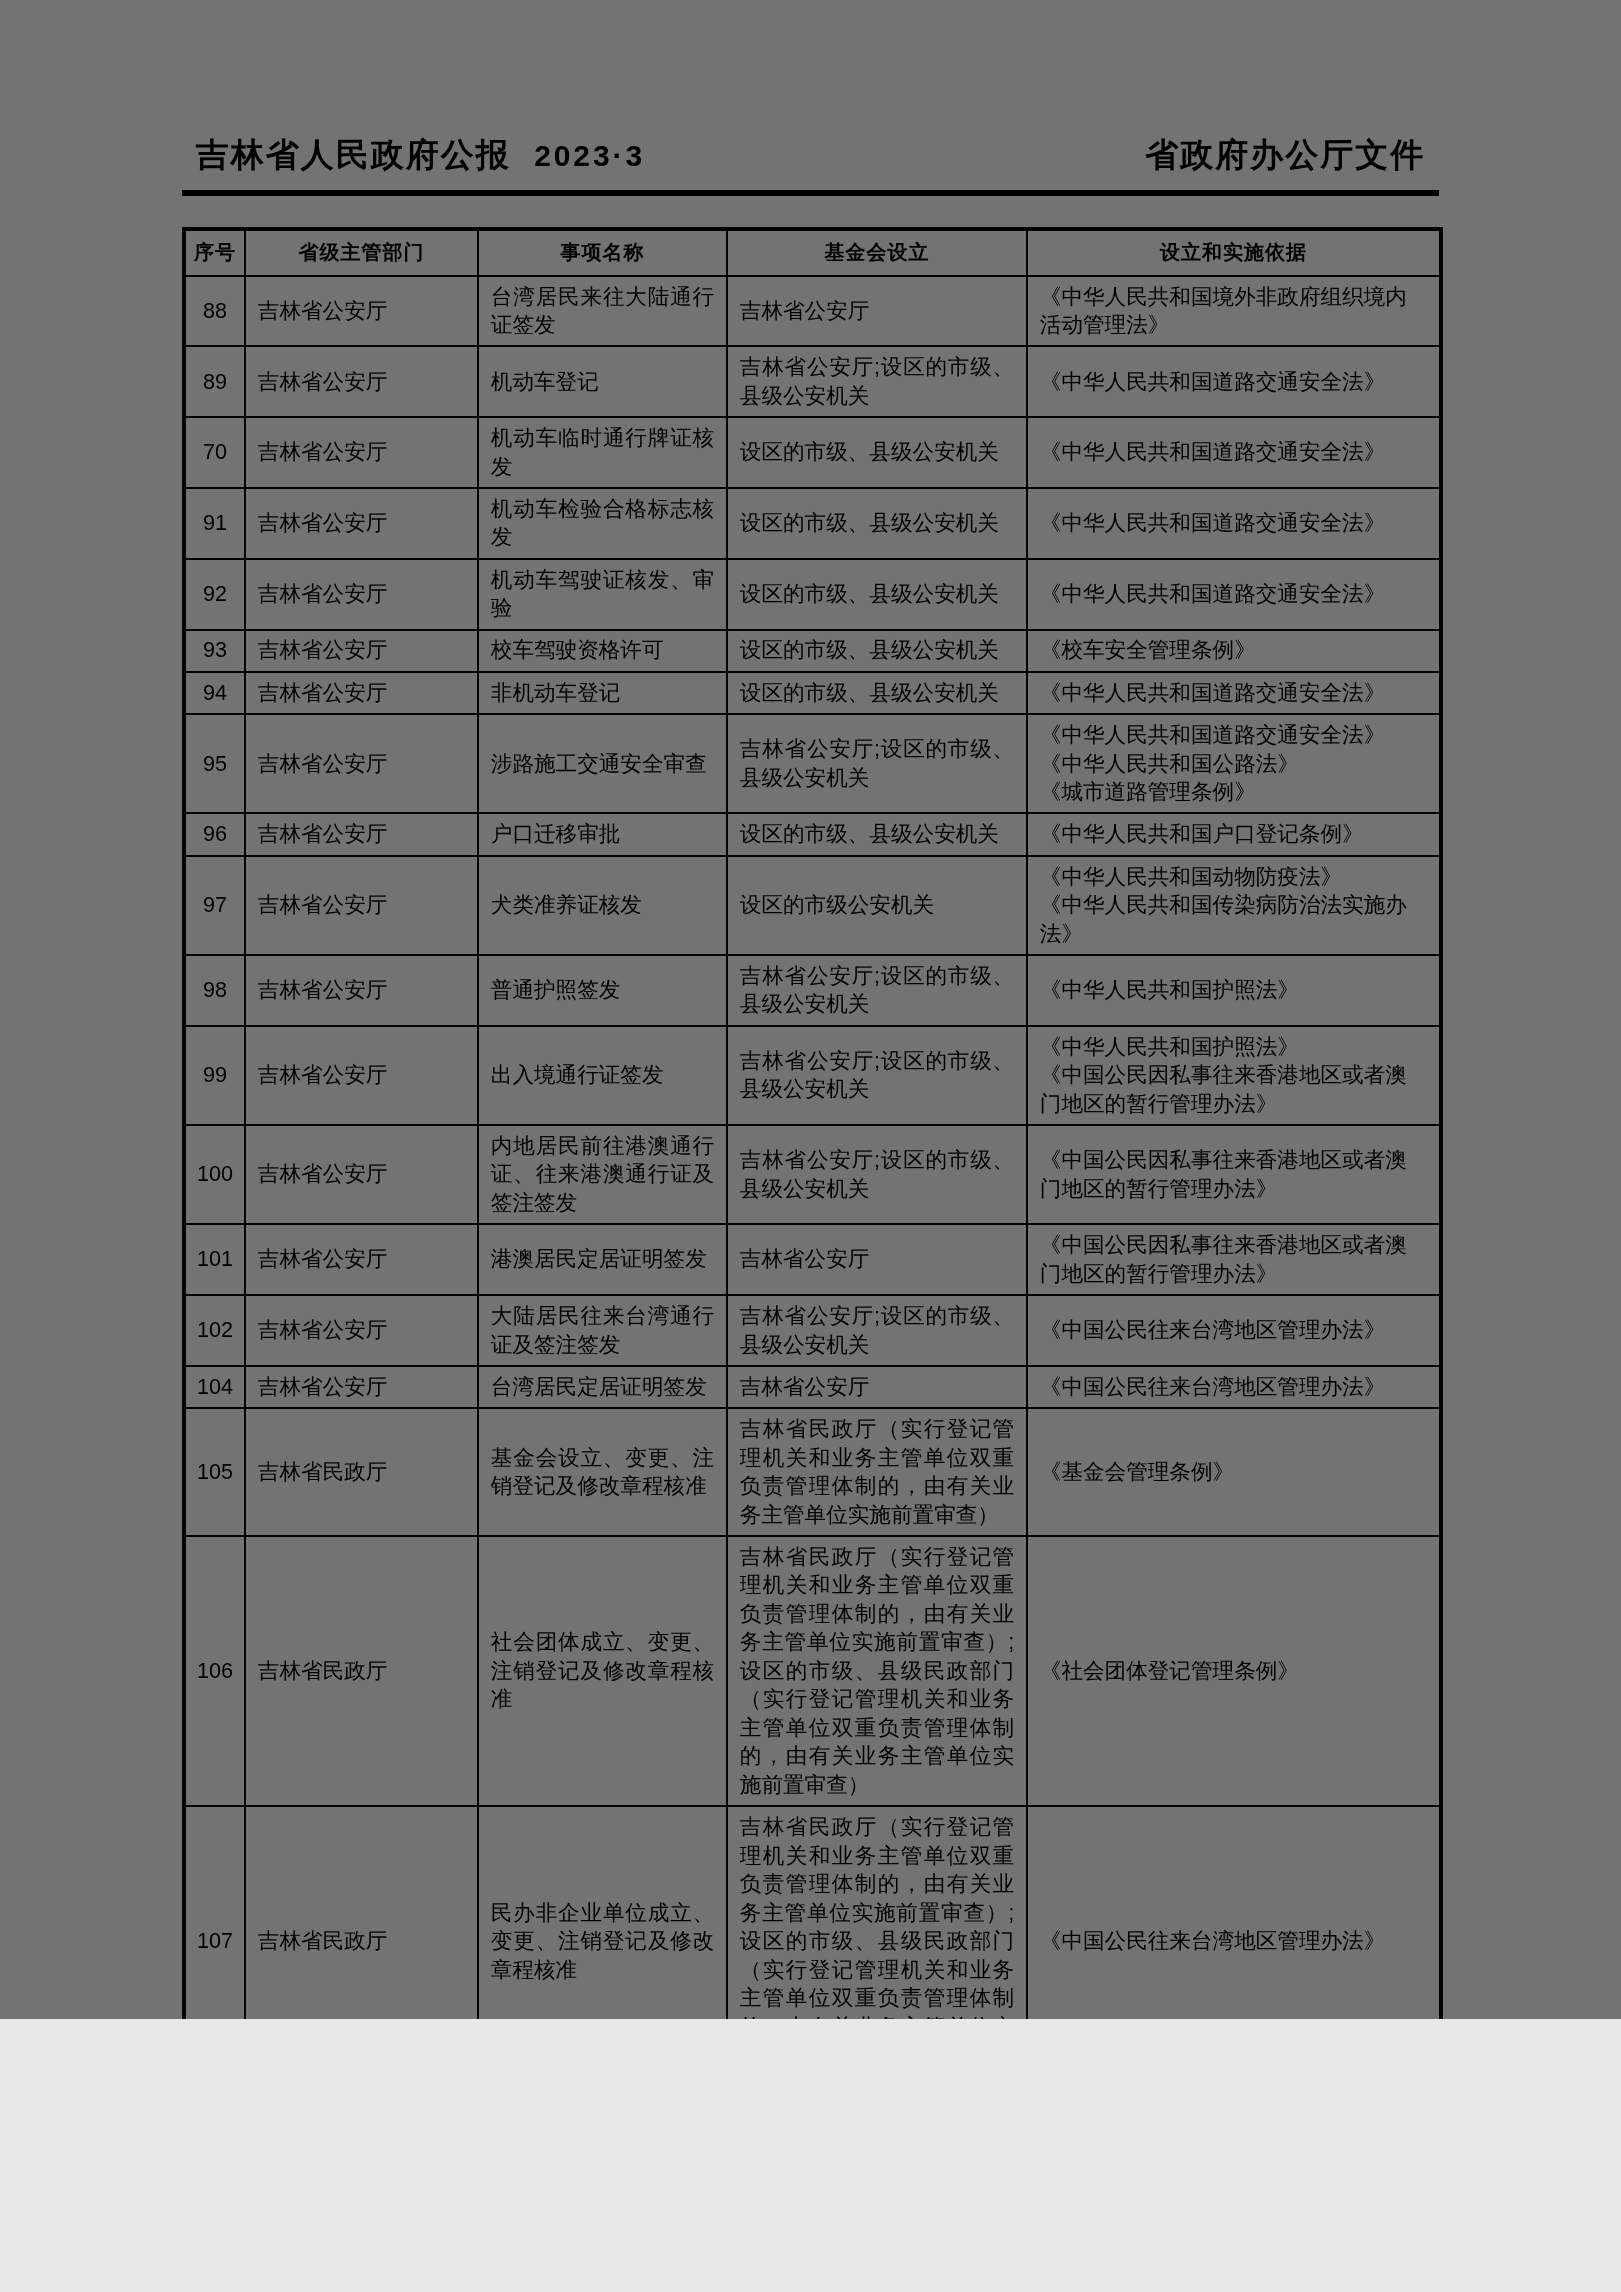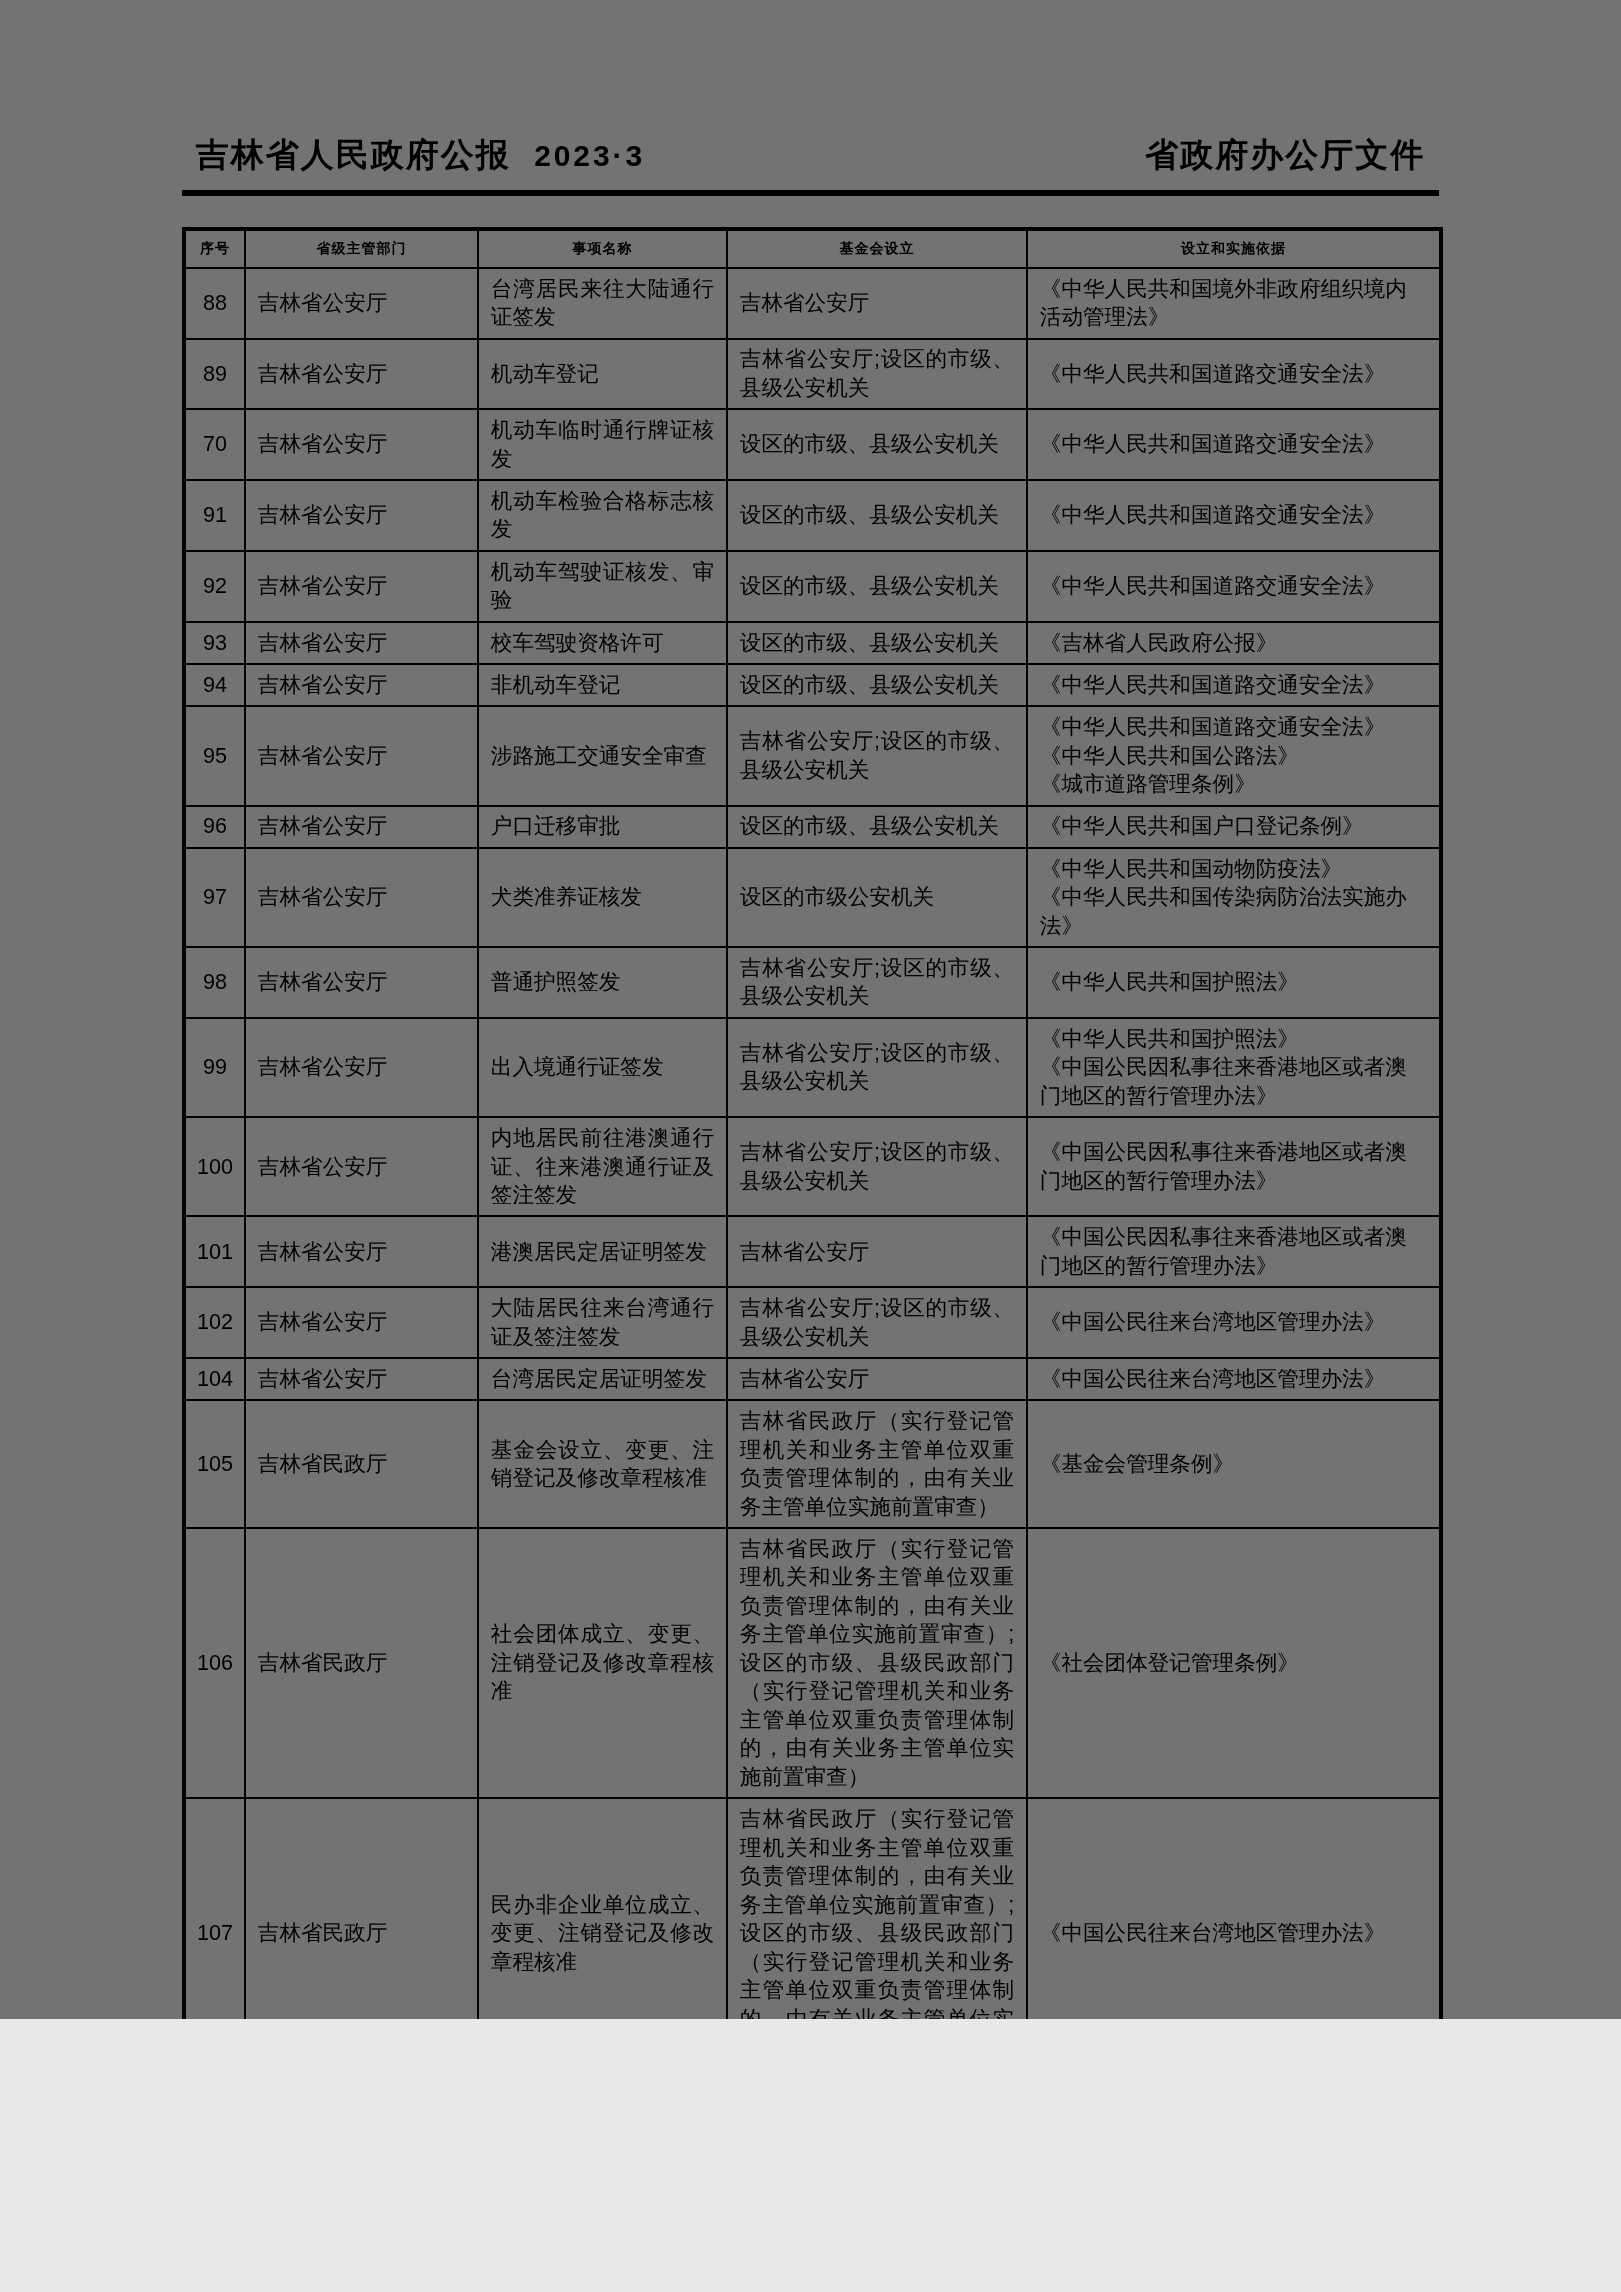--- a/index.html
+++ b/index.html
@@ -56,21 +56,21 @@
     line-height:1.32;
   }
   .approval-table th,
   .approval-table td{
     border:2px solid #000;
     vertical-align:middle;
     padding:5.9px 11.8px;
     box-sizing:border-box;
   }
   .approval-table th{
-    font-size:14px;
+    font-size:20px;
     font-weight:bold;
     text-align:center;
     padding:8.8px 3.9px;
     letter-spacing:1px;
     margin-left:16px;
   }
   td.c-no{text-align:center;padding:5.9px 2px;}
   td.c-dept{text-align:left;}
   td.c-item{text-align:justify;}
   td.c-agency{text-align:justify;}
@@ -149,21 +149,21 @@
             <td class="c-dept">吉林省公安厅</td>
             <td class="c-item">机动车驾驶证核发、审验</td>
             <td class="c-agency">设区的市级、县级公安机关</td>
             <td class="c-basis">《中华人民共和国道路交通安全法》</td>
           </tr>
           <tr>
             <td class="c-no">93</td>
             <td class="c-dept">吉林省公安厅</td>
             <td class="c-item">校车驾驶资格许可</td>
             <td class="c-agency">设区的市级、县级公安机关</td>
-            <td class="c-basis">《吉林省人民政府公报》</td>
+            <td class="c-basis">《校车安全管理条例》</td>
           </tr>
           <tr>
             <td class="c-no">94</td>
             <td class="c-dept">吉林省公安厅</td>
             <td class="c-item">非机动车登记</td>
             <td class="c-agency">设区的市级、县级公安机关</td>
             <td class="c-basis">《中华人民共和国道路交通安全法》</td>
           </tr>
           <tr>
             <td class="c-no">95</td>

